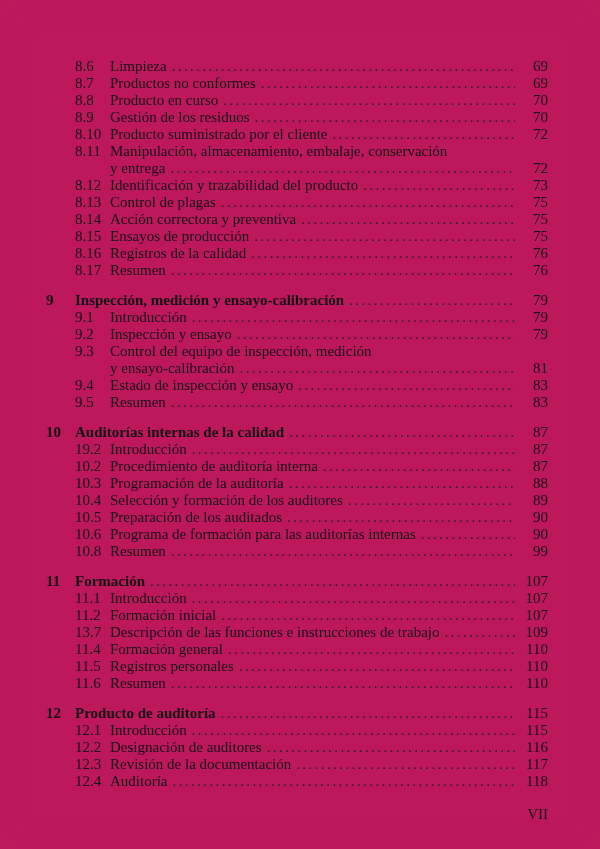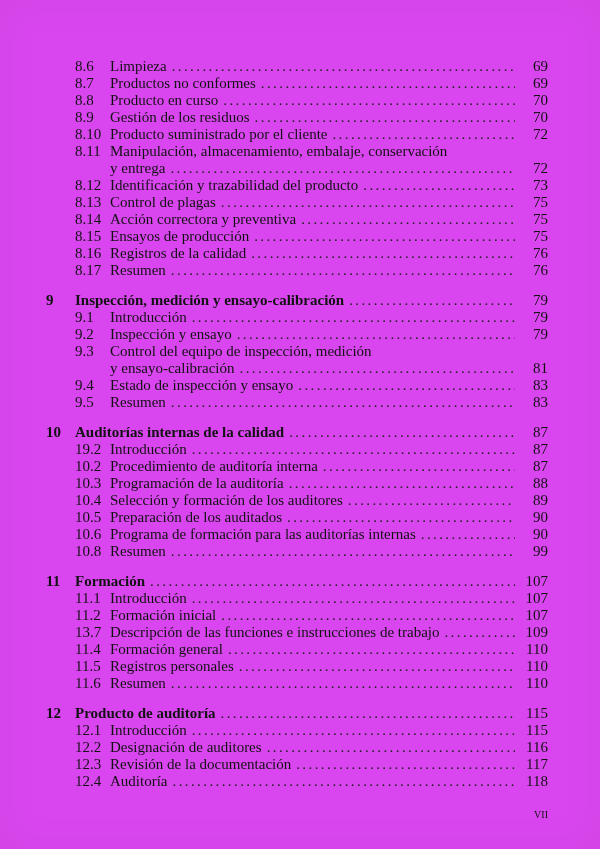--- a/index.html
+++ b/index.html
@@ -5,21 +5,21 @@
   html, body {
     margin: 0;
     padding: 0;
     background: #d8d5cd;
   }
   .page {
     position: relative;
     width: 600px;
     height: 849px;
     margin: 0 auto;
-    background: #d946ef;
+    background: #be185d;
     box-sizing: border-box;
     padding: 58px 52px 0 46px;
     font-family: "Liberation Serif", "DejaVu Serif", serif;
     font-size: 15px;
     line-height: 17px;
     color: #121212;
     box-shadow: inset 0 0 40px rgba(80,70,50,0.06);
     overflow: hidden;
   }
   .toc-group {
@@ -68,21 +68,21 @@
   }
   .pg {
     flex: 0 0 30px;
     text-align: right;
     white-space: nowrap;
   }
   .footer {
     position: absolute;
     right: 52px;
     bottom: 26px;
-    font-size: 10px;
+    font-size: 15px;
     text-align: center;
   }
 </style>
 </head>
 <body>
 
 <div class="page">
   <div class="toc" id="toc-root">
       <div class="toc-group">
         <div class="toc-entry sub">

